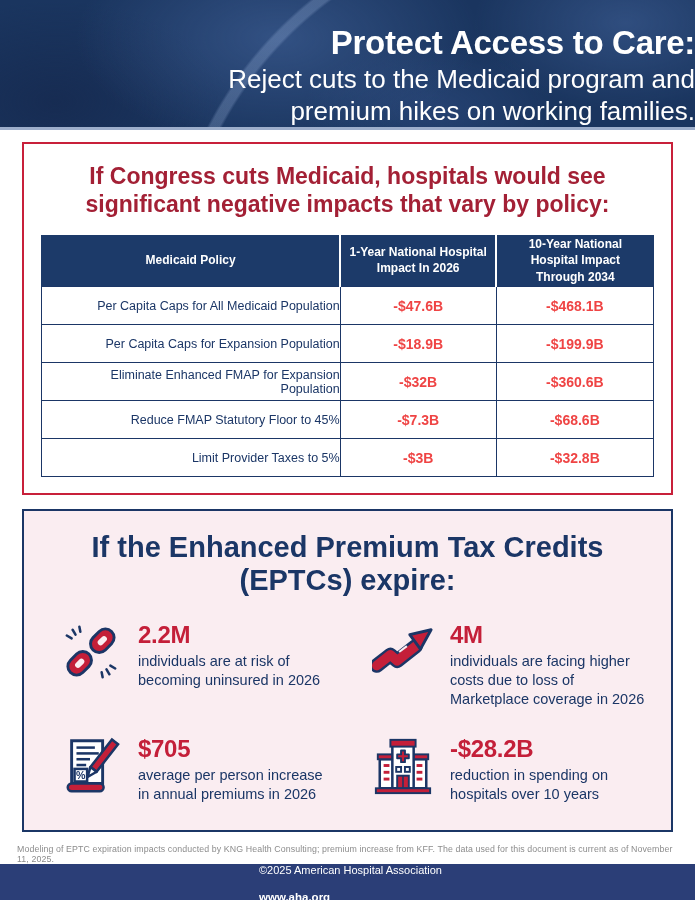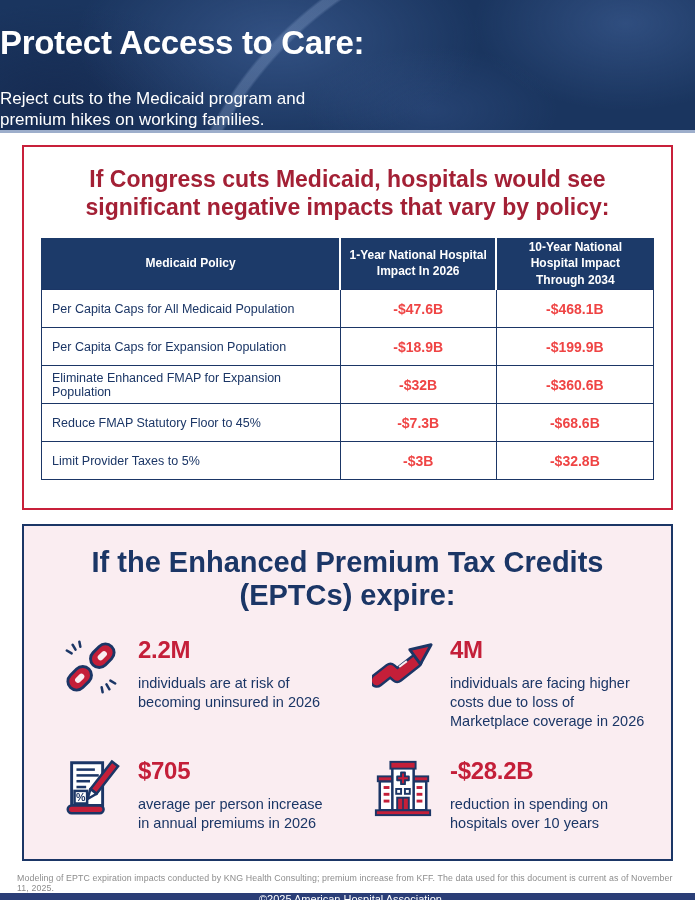--- a/index.html
+++ b/index.html
@@ -8,45 +8,45 @@
     font-family:"Liberation Sans", sans-serif;
     background:#ffffff;
     display:flex; flex-direction:column;
     overflow:hidden;
   }
 
   
   .header {
     height:157px;
     border-bottom:3px solid #9DAECB;
-    text-align:left;
+    text-align:right;
     color:#ffffff;
     background:
       radial-gradient(circle 560px at 80% 240%, rgba(160,185,225,0) 67.5%, rgba(160,185,225,0.28) 68%, rgba(160,185,225,0.28) 69.5%, rgba(160,185,225,0) 70%),
       radial-gradient(ellipse 280px 150px at 40% 30%, rgba(80,115,175,0.45), rgba(80,115,175,0) 72%),
       radial-gradient(ellipse 210px 120px at 90% 18%, rgba(80,115,175,0.40), rgba(80,115,175,0) 72%),
       radial-gradient(ellipse 240px 140px at 8% 80%, rgba(22,42,80,0.85), rgba(22,42,80,0) 72%),
       radial-gradient(ellipse 180px 90px at 62% 85%, rgba(60,92,150,0.35), rgba(60,92,150,0) 70%),
       #1A355F;
   }
   .header-title {
     padding-top:24px;
     font-size:33px; font-weight:bold; letter-spacing:-0.3px;
   }
   .header-subtitle {
-    margin-top:27px;
-    font-size:17px; line-height:1.22; font-weight:400;
+    margin-top:2px;
+    font-size:26px; line-height:1.22; font-weight:400;
   }
 
   
   .section-medicaid {
     margin:12px 22px 0;
     border:2px solid #C8203A;
     background:#ffffff;
-    padding:15px 17px 28px;
+    padding:15px 17px 16px;
   }
   .medicaid-heading {
     color:#A32035;
     font-size:23px; font-weight:bold; line-height:1.18;
     text-align:center;
     max-width:570px;
     margin:4px auto 17px;
   }
   table.impact-table { width:100%; border-collapse:collapse; table-layout:fixed; }
   .impact-table col.c-policy { width:48.8%; }
@@ -58,21 +58,21 @@
     height:52px; vertical-align:middle; text-align:center;
     border-left:2px solid #ffffff;
     padding:0 8px;
   }
   .impact-table th:first-child { border-left:1.5px solid #1C3A69; }
   .impact-table td {
     border:1.5px solid #1B3666;
     height:38px; vertical-align:middle;
   }
   .impact-table td.policy {
-    font-size:12.5px; color:#1B3666; text-align:left; padding-left:10px;
+    font-size:12.5px; color:#1B3666; text-align:right; padding-left:10px;
   }
   .impact-table td.value {
     font-size:14px; color:#ef4444; font-weight:bold; text-align:center;
   }
 
   
   .section-eptc {
     margin:14px 22px 0;
     border:2.5px solid #1B3666;
     background:#FAEDF1;
@@ -83,21 +83,21 @@
     text-align:center; margin:2px 0 24px;
   }
   .stats {
     display:grid; grid-template-columns:1fr 1fr;
     row-gap:32px; column-gap:6px;gap:25px;
   }
   .stat { display:flex; gap:16px; align-items:flex-start; padding-left:12px; }
   .stat-icon { width:62px; height:62px; flex:none; }
   .stat-text { }
   .stat-value { font-size:24px; font-weight:bold; color:#C41F39; letter-spacing:-0.3px; }
-  .stat-desc { font-size:14.5px; color:#1B3666; line-height:1.32; max-width:220px; margin-top:10px; }
+  .stat-desc { font-size:14.5px; color:#1B3666; line-height:1.32; max-width:220px; margin-top:3px; }
 
   
   .footnote {
     margin:12px 17px 0;
     font-size:8.8px; color:#8C8C8C; letter-spacing:0.1px;
   }
 
   
   .footer {
     margin-top:auto;

